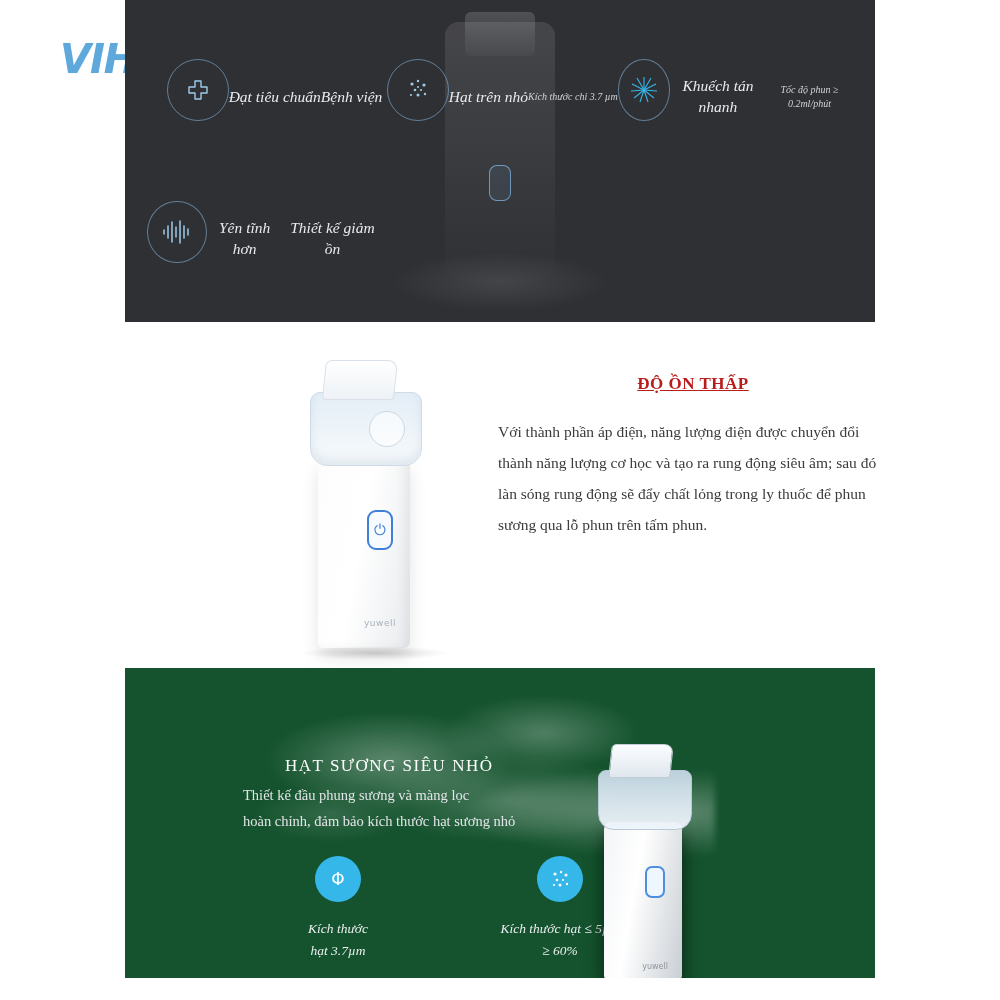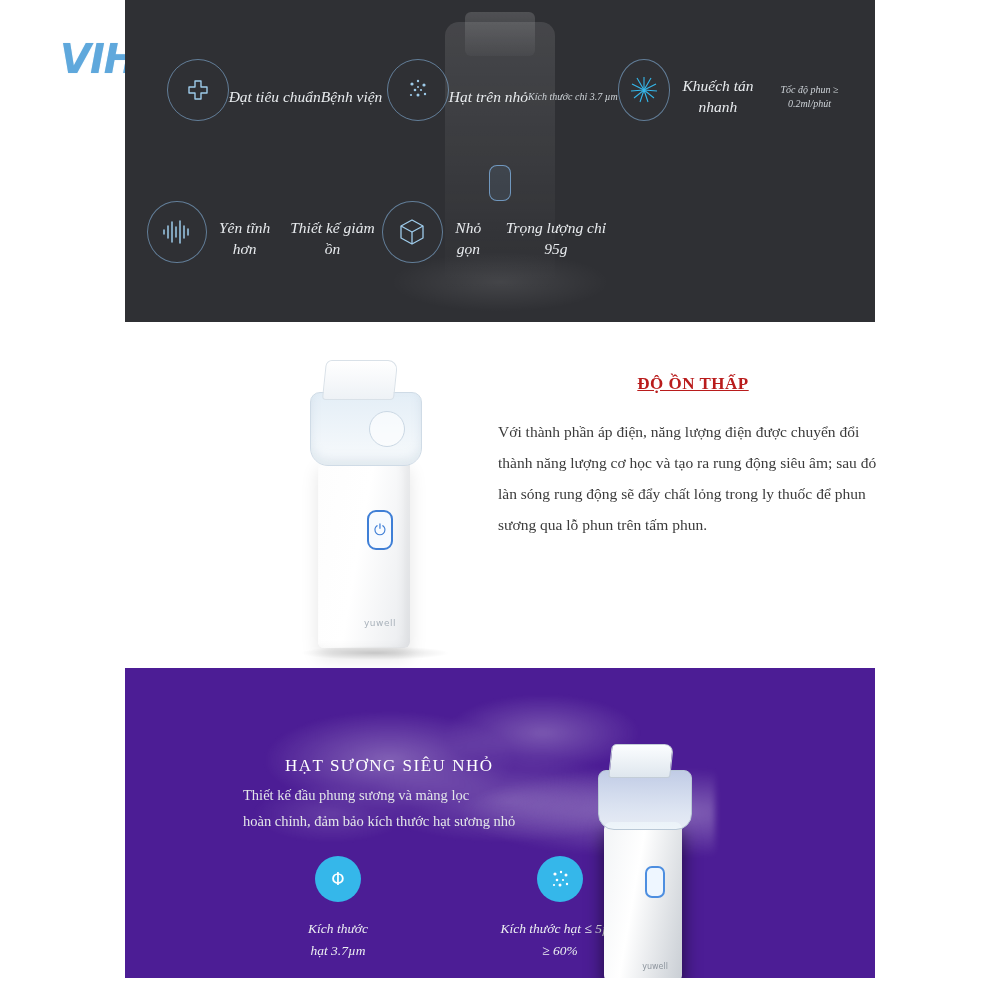--- a/index.html
+++ b/index.html
@@ -125,21 +125,21 @@
   .sec2-text { position: absolute; left: 498px; top: 52px; width: 390px; }
   .sec2-title {
     font-size: 17px; font-weight: bold; color:#b91c1c; letter-spacing: .5px;
     text-align: center; margin-bottom: 22px; text-decoration: underline;
   }
   .sec2-body { font-size: 15.5px; line-height: 2.0; color:#3b3b3b; }
 
   
   .panel-black {
     position: absolute; left: 125px; top: 668px; width: 750px; height: 310px;
-    background: #4c1d95; overflow:hidden;
+    background: #14532d; overflow:hidden;
   }
   .mist {
     position:absolute; left: 120px; top: 20px; width: 480px; height: 180px;
     background:
       radial-gradient(ellipse 180px 70px at 30% 40%, rgba(255,255,255,.30), rgba(255,255,255,0) 70%),
       radial-gradient(ellipse 140px 55px at 62% 25%, rgba(255,255,255,.26), rgba(255,255,255,0) 70%),
       radial-gradient(ellipse 200px 60px at 55% 62%, rgba(255,255,255,.22), rgba(255,255,255,0) 72%),
       radial-gradient(ellipse 110px 40px at 18% 70%, rgba(255,255,255,.14), rgba(255,255,255,0) 72%);
     filter: blur(2px);
   }
@@ -270,33 +270,20 @@
                 <line x1="24" y1="7" x2="24" y2="19"></line>
               <line x1="28" y1="10" x2="28" y2="16"></line>
             </g>
           </svg>
         </div>
         <div class="t1">Yên tĩnh hơn</div>
         <div class="t1">Thiết kế giảm ồn</div>
       </div>
 
 
-      <div class="feat">
-        <div class="circ">
-          <svg width="30" height="30" viewBox="0 0 30 30" aria-hidden="true">
-            <g fill="none" stroke="#9ecbea" stroke-width="1.3" stroke-linejoin="round">
-              <path d="M15 3 L26 9 L26 21 L15 27 L4 21 L4 9 Z"></path>
-              <path d="M4 9 L15 15 L26 9"></path>
-                <path d="M15 15 L15 27"></path>
-            </g>
-          </svg>
-        </div>
-        <div class="t1">Nhỏ gọn</div>
-        <div class="t1">Trọng lượng chỉ 95g</div>
-      </div>
 
     </div>
   </div>
 
   <div class="sec2">
 
     <svg class="wave" viewBox="0 0 1000 70" preserveAspectRatio="none">
       <g stroke="#8fc7ea" stroke-width="2" stroke-linecap="round">
         <line x1="150" y1="33" x2="150" y2="37"></line>
           <line x1="162" y1="28" x2="162" y2="42"></line>

